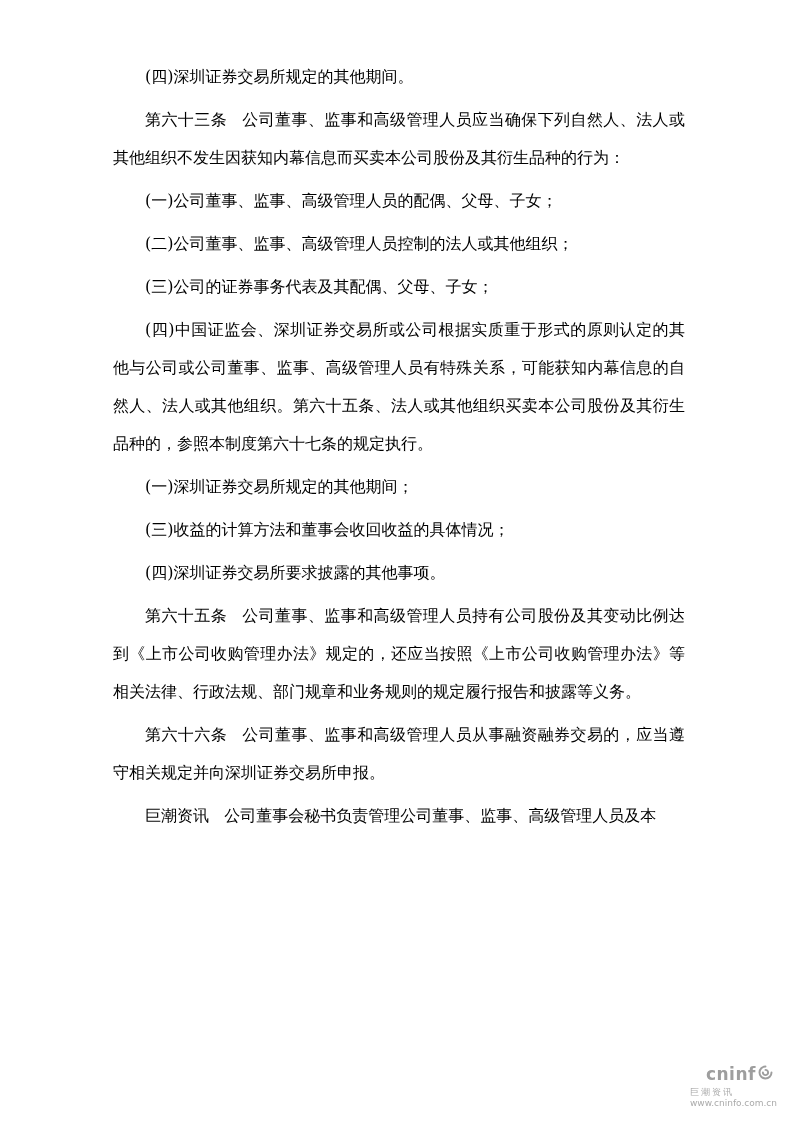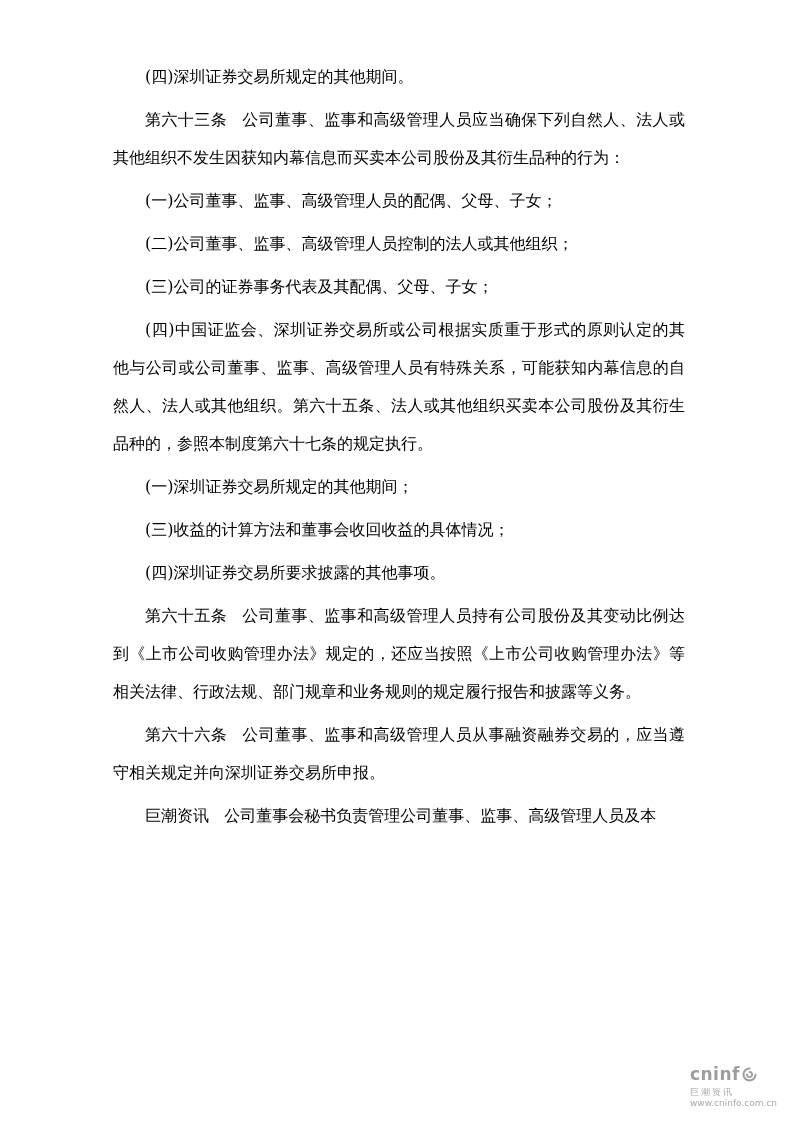--- a/index.html
+++ b/index.html
@@ -34,22 +34,23 @@
     position: absolute;
     right: 16px;
     bottom: 14px;
     color: #a6a6a6;
     font-family: "DejaVu Sans", "Liberation Sans", sans-serif;
     line-height: 1.15;
     text-align: left;
   }
   .wm-top {
     display: flex;
-    align-items: center;
+    align-items: flex-start;
     gap: 2px;
+    margin-left: 16px;
   }
   .wm-wordmark {
     font-size: 17px;
     font-weight: bold;
     letter-spacing: 0.5px;
     color: #9e9e9e;
   }
   .wm-icon { display: inline-block; width: 15px; height: 15px; }
   .wm-brand {
     font-size: 9px;

